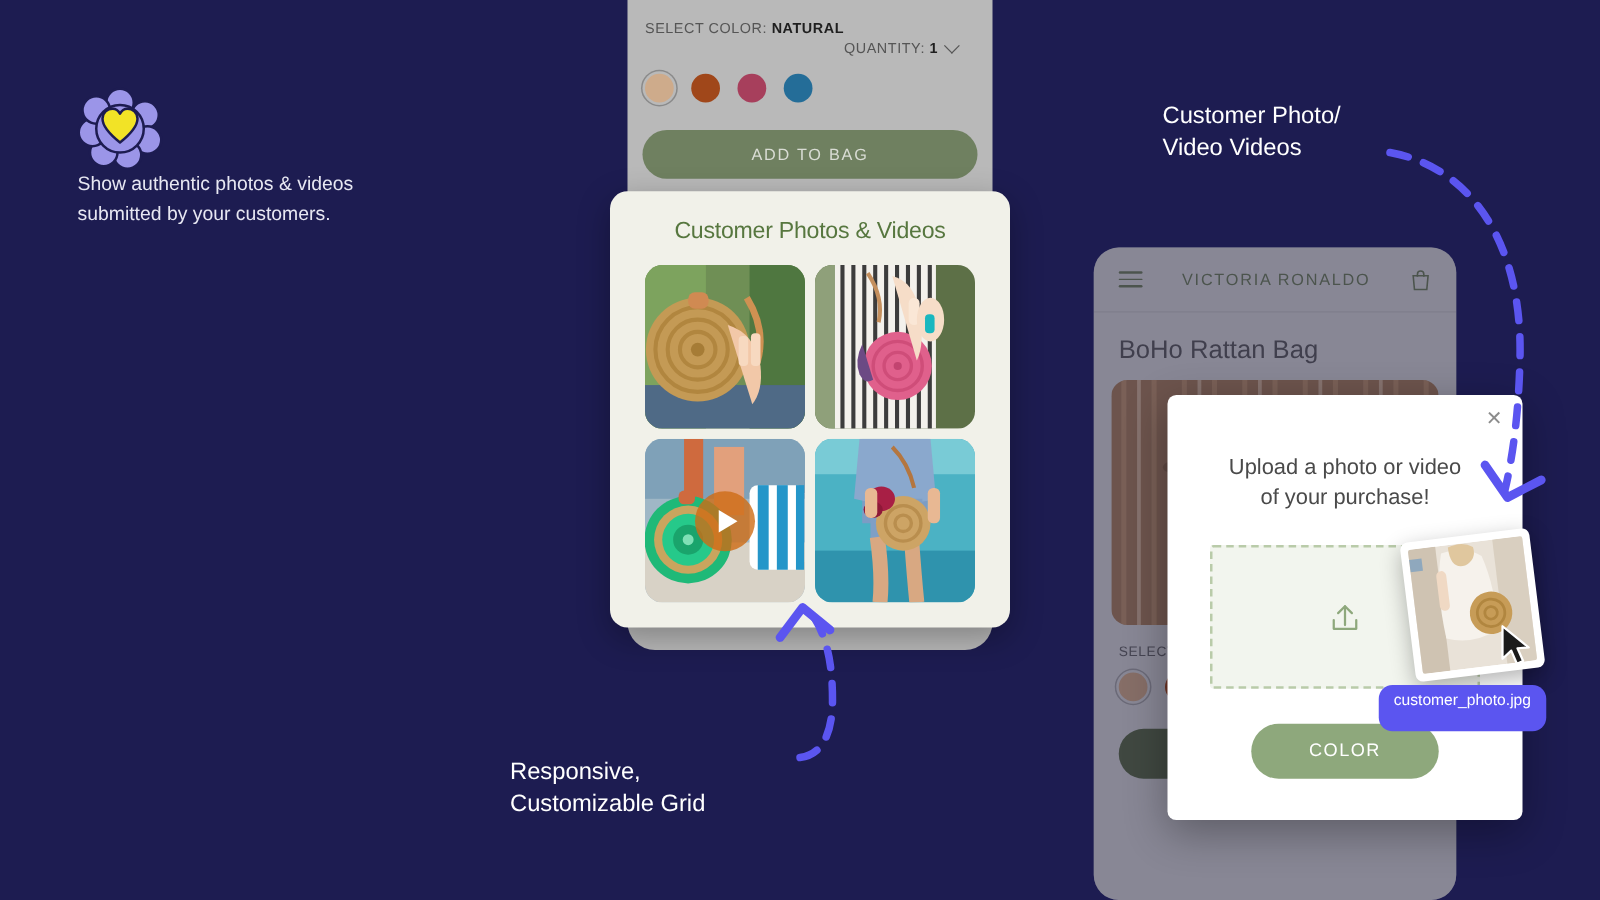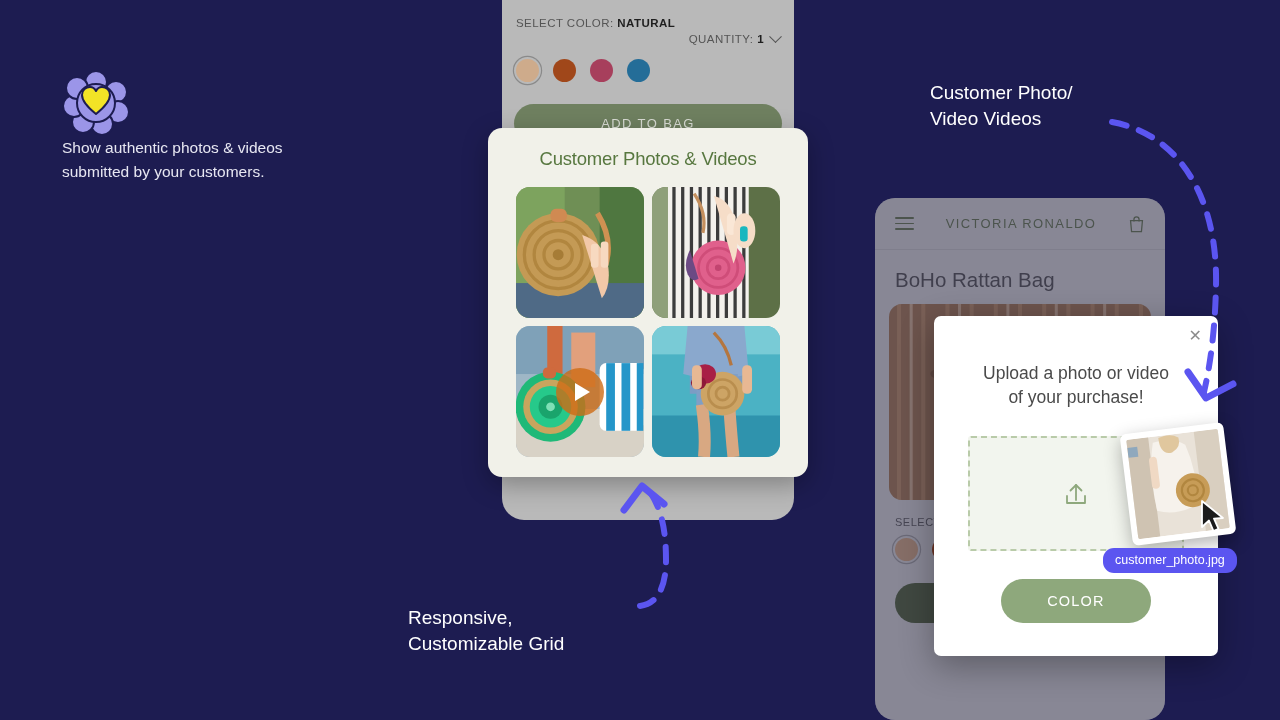--- a/index.html
+++ b/index.html
@@ -33,21 +33,21 @@
   
   .center-phone {
     position: absolute;
     left: 502px; top: -70px;
     width: 292px; height: 590px;
     background: #b9b9b9;
     border-radius: 22px;
   }
   .cp-inner { position: absolute; left: 0; right: 0; top: 70px; padding: 0 12px; }
   .cp-row {
-    display: flex; align-items: center; justify-content: space-between;
+    display: flex; align-items: center; 
     padding: 0 2px;
   }
   .cp-label { font-size: 11.5px; color: #555; letter-spacing: 0.45px; }
   .cp-label b { color: #1f1f1f; font-weight: bold; }
   .cp-qty { font-size: 11.5px; color: #555; letter-spacing: 0.45px; display:flex; align-items:center; gap:7px;margin-top:33px;}
   .cp-qty b { color: #1f1f1f; font-weight: bold; }
   .chev { display:inline-block; width:9px; height:9px; border-right:1.6px solid #555; border-bottom:1.6px solid #555; transform: rotate(45deg) translate(-2px,-2px); }
 
   .swatches { display: flex; gap: 14px; margin-top: 14px; padding-left: 2px; }
   .sw { width: 23px; height: 23px; border-radius: 50%; }
@@ -58,21 +58,21 @@
     height: 39px; border-radius: 20px;
     background: #6f8060;
     color: #d9dcd4;
     font-size: 13px; letter-spacing: 1.4px;
     display: flex; align-items: center; justify-content: center;
   }
 
   
   .photos-card {
     position: absolute;
-    left: 488px; top: 128px;
+    left: 488px; top: 153px;
     width: 320px; height: 349px;
     background: #f1f1e9;
     border-radius: 14px;
     box-shadow: 0 8px 26px rgba(0,0,0,0.30);
     padding: 20px 28px 22px;
   }
   .photos-title {
     text-align: center;
     color: #57773f;
     font-size: 18.5px;
@@ -209,21 +209,21 @@
   .drag-thumb svg { display:block; width:100%; height:100%; border-radius:2px; }
 
   .cursor-arrow { position: absolute; left: 1200px; top: 500px; }
 
   .file-badge {
     position: absolute;
     left: 1103px; top: 548px;
     background: #5B55F0;
     color: #fff;
     font-size: 12.5px;
-    padding: 5px 12px 6px;
+    padding: 5px 12px 18px;
     border-radius: 11px;
     white-space: nowrap;
   }
 
   
   .anno {
     position: absolute;
     color: #ffffff;
     font-size: 19px;
     line-height: 1.38;

